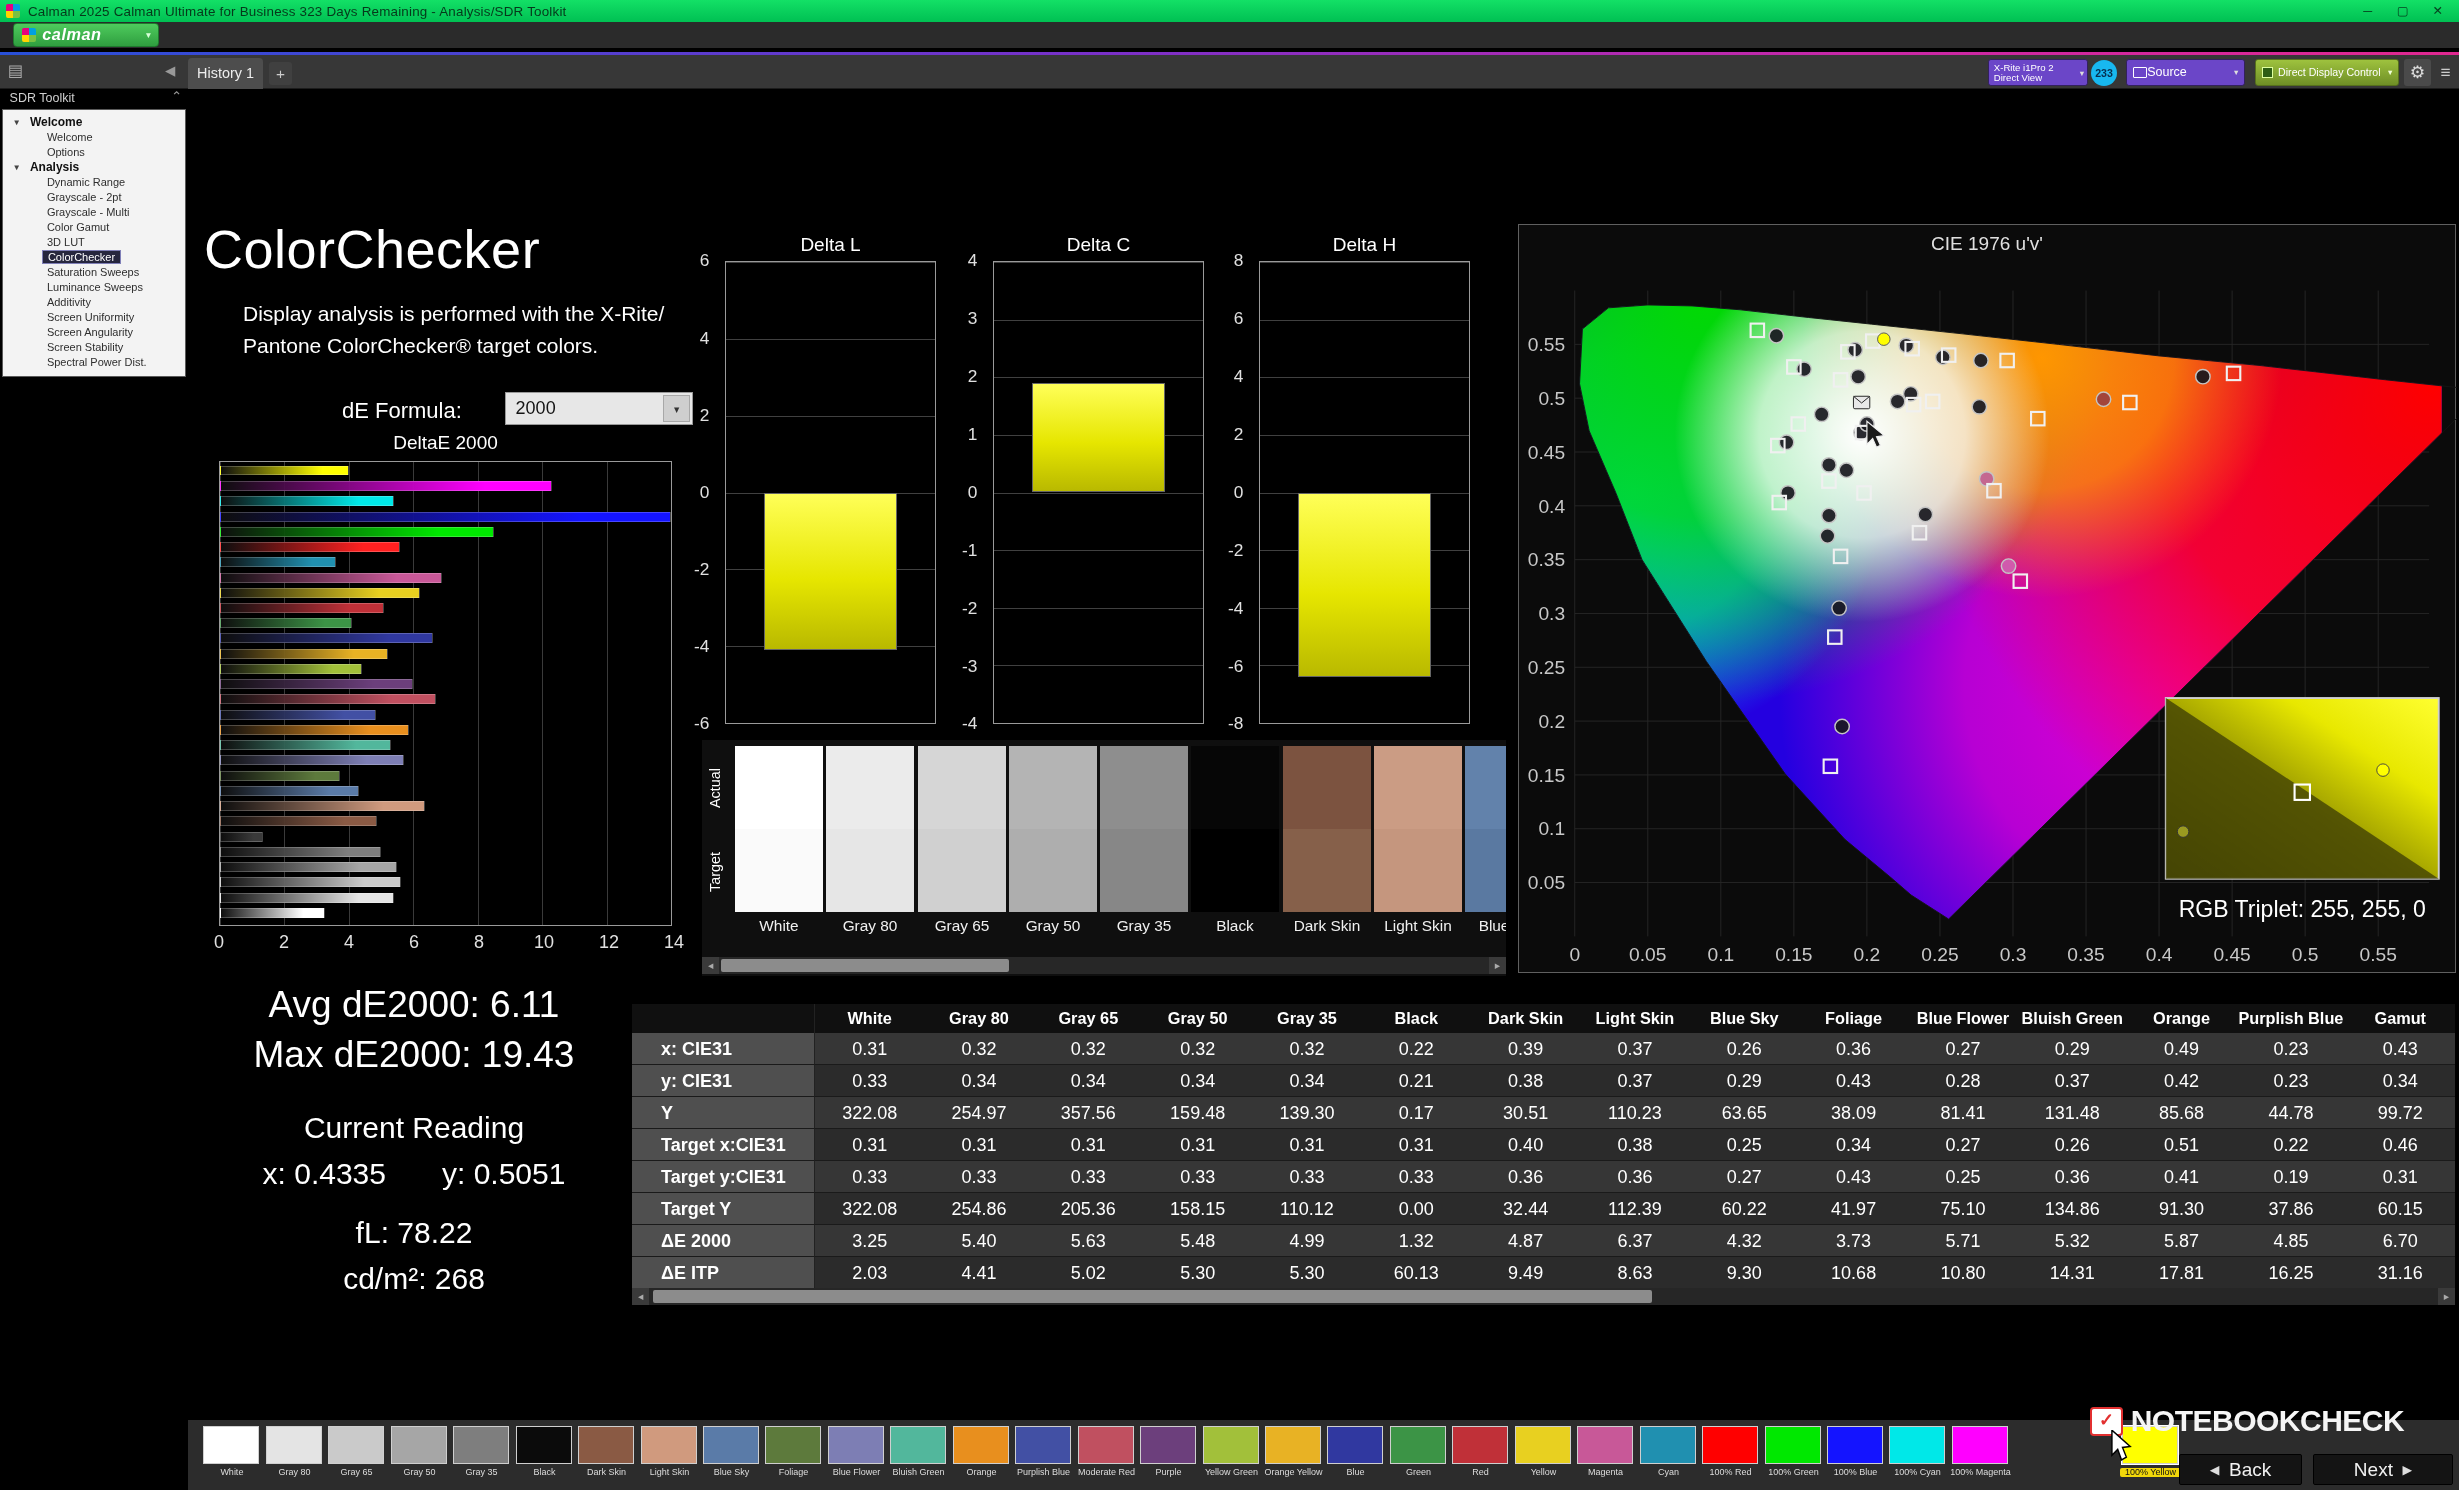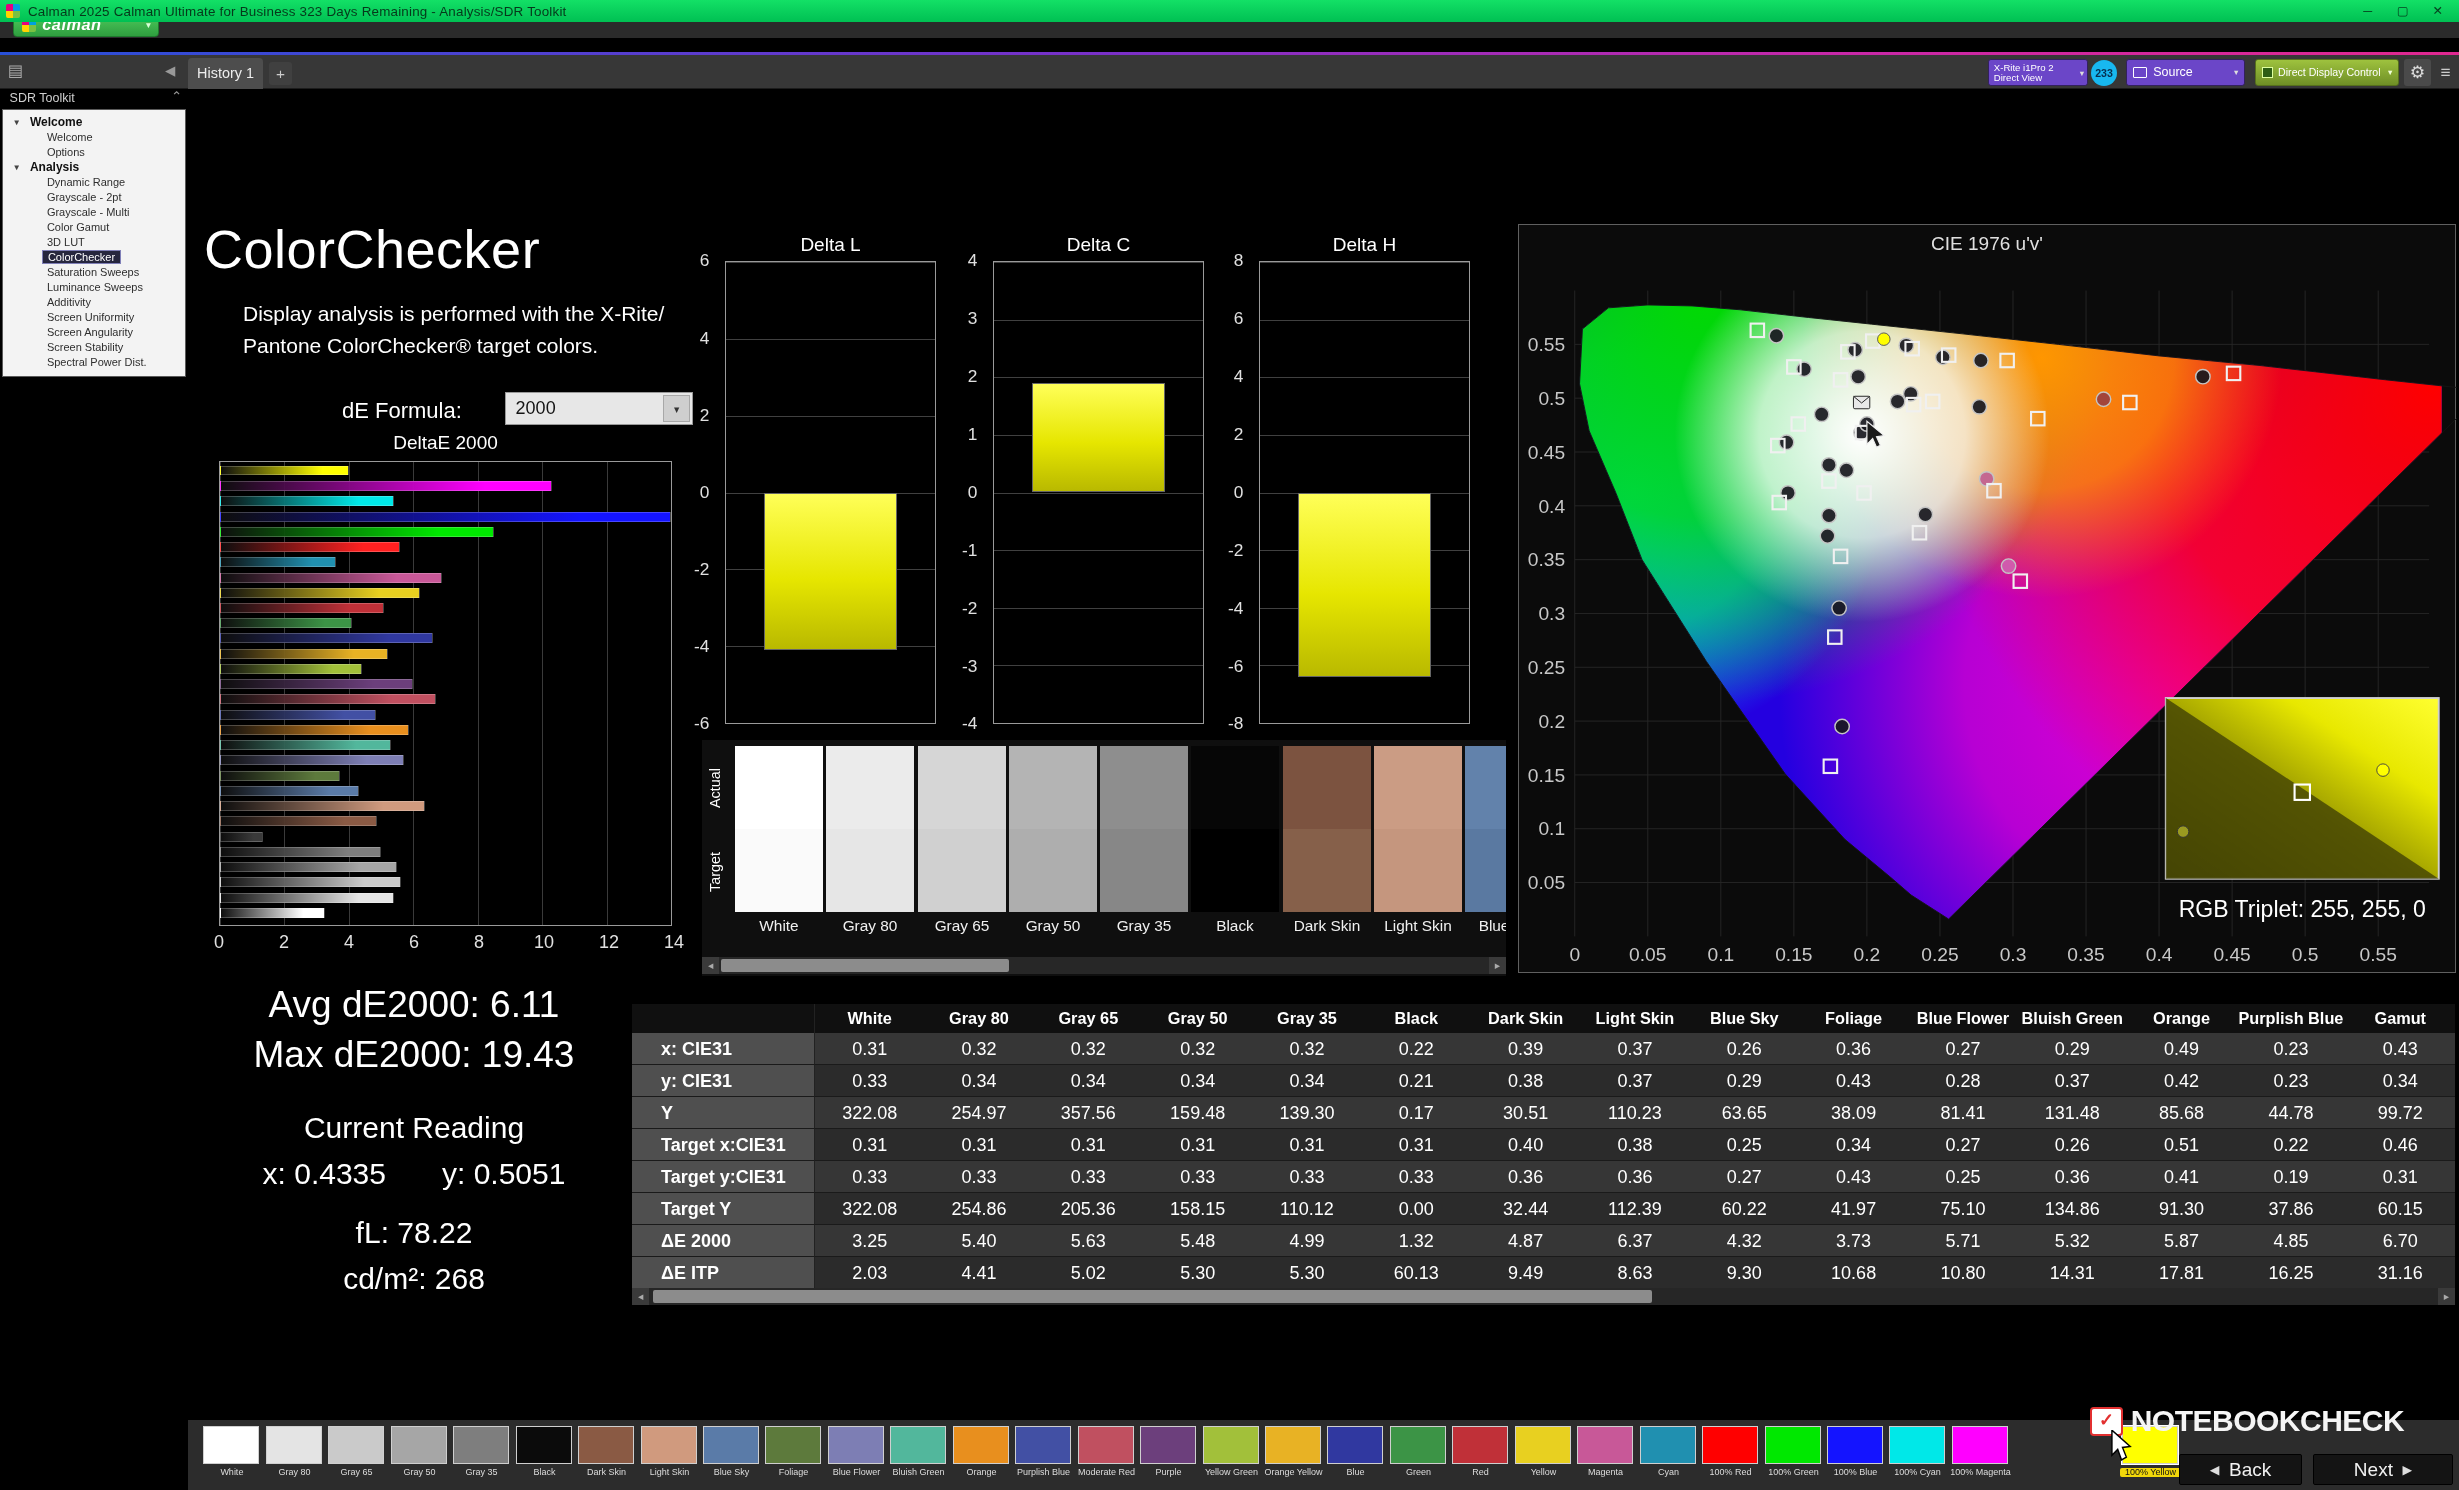--- a/index.html
+++ b/index.html
@@ -8,36 +8,36 @@
 svg text{font-family:"Liberation Sans",sans-serif}
 
 #titlebar{position:absolute;left:0;top:0;width:2459px;height:22px;background:linear-gradient(180deg,#13e066,#00c053);display:flex;align-items:center;z-index:40}
 .appicon{width:14.4px;height:14.4px;margin-left:5.8px;display:grid;grid-template-columns:1fr 1fr;grid-template-rows:1fr 1fr;border-radius:1.9px;overflow:hidden;flex:0 0 14.4px}
 .appicon i{display:block}
 .q1{background:#e6007e}.q2{background:#00a0e0}.q3{background:#ffd400}.q4{background:#7ac142}
 #wtitle{font-size:13.4px;color:#06381b;margin-left:7.7px;letter-spacing:0.2px;white-space:nowrap}
 #winbtns{position:absolute;right:3.8px;top:0;height:22px;display:flex}
 .wbtn{width:35px;height:22px;text-align:center;line-height:22px;font-size:12.5px;color:#06421f;cursor:pointer}
 
-#appbar{position:absolute;left:0;top:10px;width:2459px;height:28px;background:#2b2b2b;z-index:39}
+#appbar{position:absolute;left:0;top:20px;width:2459px;height:28px;background:#2b2b2b;z-index:39}
 #calmanbtn{position:absolute;left:13.4px;top:2.9px;width:146px;height:24px;background:linear-gradient(180deg,#4ecb5d,#2f9e3f);border:1px solid #1e7a2d;border-radius:3.8px;display:flex;align-items:center;gap:5.8px;padding:0 7.7px;cursor:pointer}
 #calmanbtn .ctext{color:#fff;font-size:16.3px;font-style:italic;font-weight:bold;letter-spacing:0.5px}
 #calmanbtn .caret{color:#d8ffd8;font-size:9.6px;margin-left:auto}
 #accent{position:absolute;left:0;top:52px;width:2459px;height:2.9px;background:linear-gradient(90deg,#2850d8,#7a30c8 45%,#c828a8 75%,#e02890)}
 
 #tabbar{position:absolute;left:0;top:55px;width:2459px;height:34px;background:#373737;border-bottom:1px solid #1c1c1c;z-index:38}
 #paneltoggle{position:absolute;left:7.7px;top:5.8px;font-size:16.3px;color:#a8a8a8;cursor:pointer}
 #sidecollapse{position:absolute;left:165px;top:7.7px;font-size:13.4px;color:#999;cursor:pointer}
 #historytab{position:absolute;left:188px;top:2.9px;width:75px;height:31px;background:#4d4d4d;border-radius:3.8px 3.8px 0 0;color:#eee;font-size:14.4px;text-align:center;line-height:31px;cursor:pointer}
 #addtab{position:absolute;left:269px;top:6.7px;width:23px;height:23px;background:#404040;color:#ccc;border-radius:2.9px;font-size:15.4px;line-height:23px;text-align:center;cursor:pointer}
 .pbtn{position:absolute;border-radius:2.9px;color:#fff;cursor:pointer;border:1px solid #33215e}
 #meterbtn{left:1988px;top:3.8px;width:100px;height:27px;background:#6b46c8;font-size:9.6px;line-height:10.6px;text-align:left;padding:2.9px 13.4px 2.9px 4.8px}
 #meterbtn .caret{position:absolute;right:2.9px;top:8.6px;font-size:8.6px;color:#ddd}
 #badge{position:absolute;left:2091px;top:4.8px;width:26px;height:26px;border-radius:50%;background:#18b8f0;color:#063050;font-size:10.6px;font-weight:bold;text-align:center;line-height:26px;cursor:pointer}
-#sourcebtn{left:2126px;top:3.8px;width:119px;height:27px;background:#6b46c8;font-size:12.5px;display:flex;align-items:center;gap:6px;padding:0 5.8px}
+#sourcebtn{left:2126px;top:3.8px;width:119px;height:27px;background:#6b46c8;font-size:12.5px;display:flex;align-items:center;gap:0;padding:0 5.8px}
 .scrnicon{width:14.4px;height:10.6px;border:1.9px solid #fff;border-radius:1px;display:inline-block}
 #sourcebtn .caret{margin-left:auto;font-size:8.6px;color:#ddd}
 #ddcbtn{left:2255px;top:3.8px;width:144px;height:27px;background:linear-gradient(180deg,#9ec23e,#6f8f26);border-color:#56701c;font-size:10.6px;line-height:11.5px;display:flex;align-items:center;gap:4.8px;padding:0 5.8px;color:#fff}
 .dotgrn{width:11.5px;height:11.5px;background:#2e5e14;border:1px solid #dfff9f;display:inline-block;flex:0 0 11.5px}
 #ddcbtn .caret{margin-left:auto;font-size:8.6px;color:#f0ffd8}
 #gearbtn{position:absolute;left:2404px;top:3.8px;width:27px;height:27px;color:#ddd;font-size:17.3px;background:#4a4a4a;border-radius:2.9px;text-align:center;line-height:27px;cursor:pointer}
 #menubtn{position:absolute;left:2434px;top:3.8px;width:23px;height:27px;color:#ccc;font-size:17.3px;line-height:27px;text-align:center;cursor:pointer}
 
 #sdrlabel{position:absolute;left:9.6px;top:91px;font-size:12.5px;color:#cfcfcf}
 #sdrcollapse{position:absolute;left:171px;top:89px;font-size:13.4px;color:#999;cursor:pointer}

